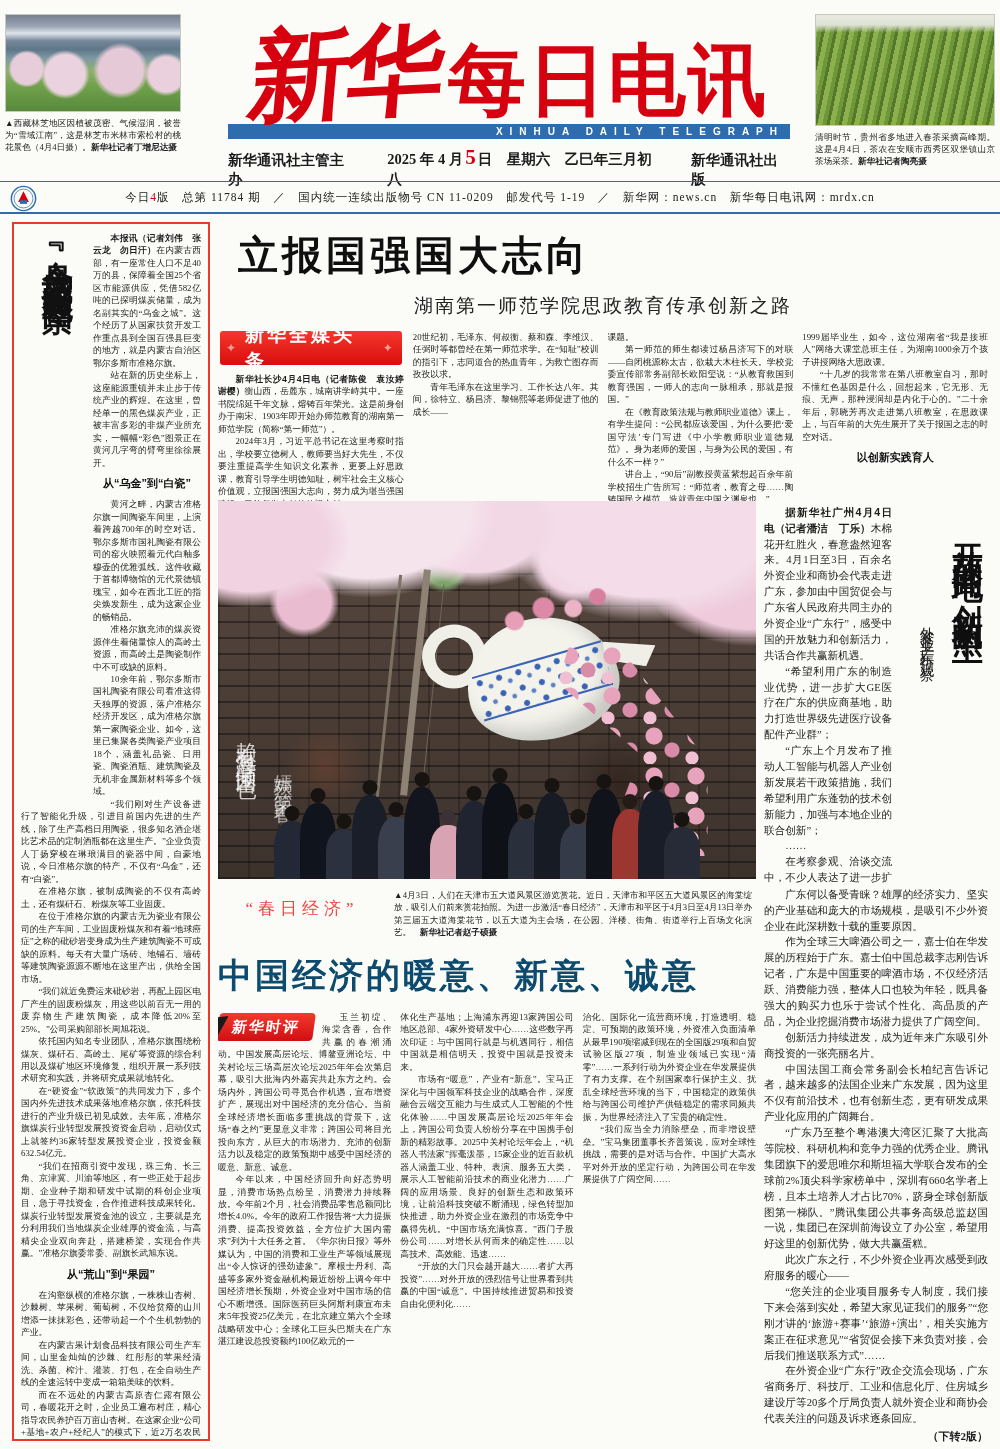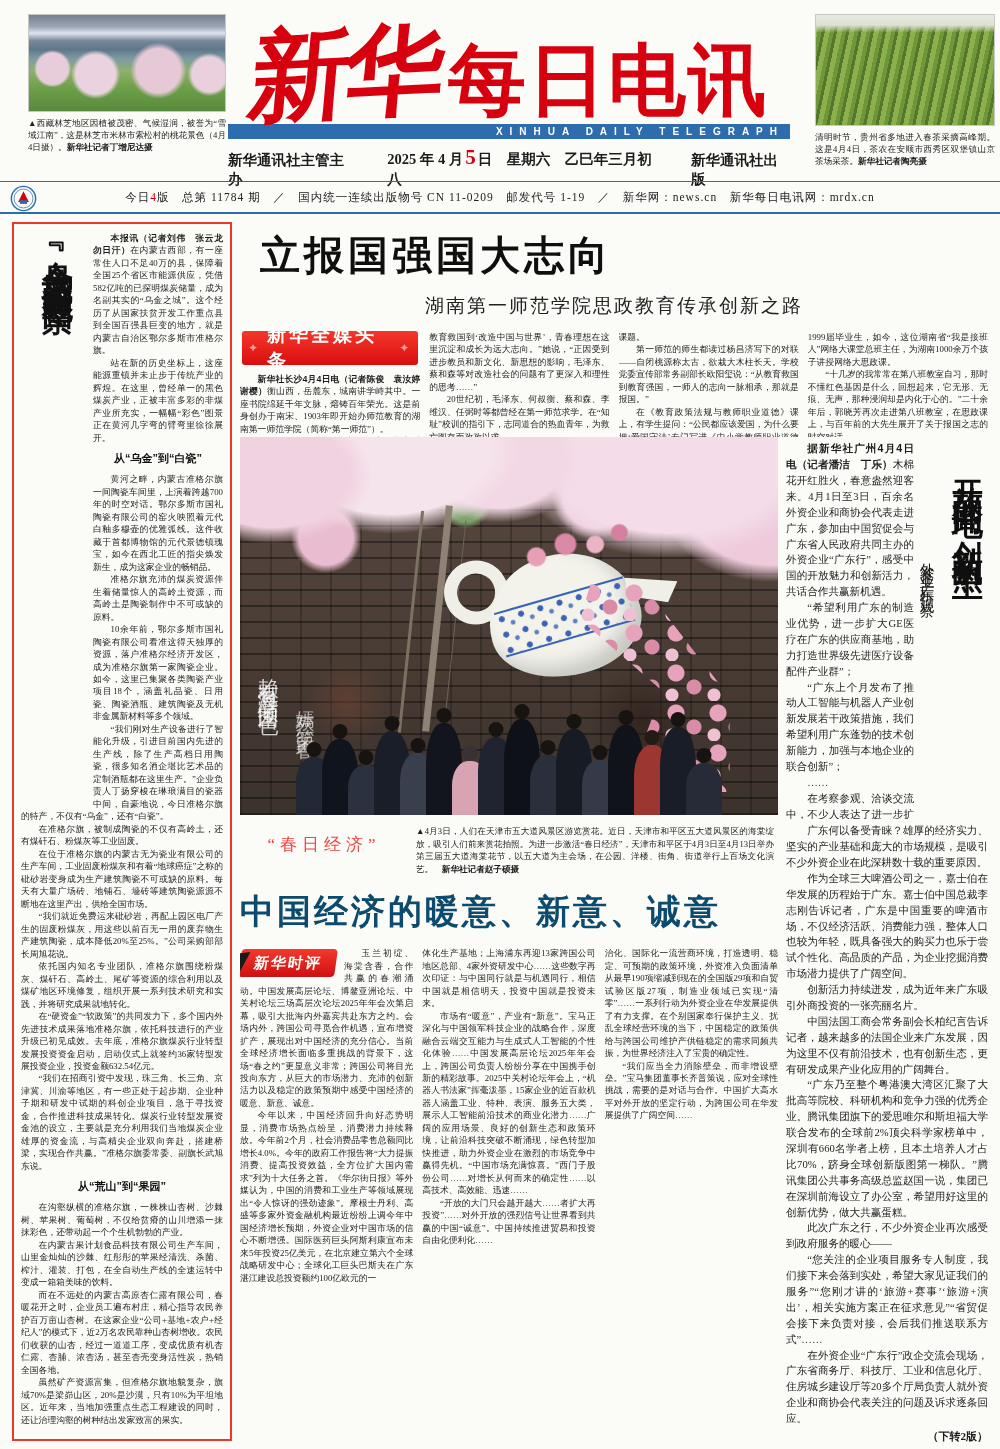--- a/index.html
+++ b/index.html
@@ -6,21 +6,21 @@
   html,body { background:#e9e9e4; }
   body { font-family:"Liberation Serif","DejaVu Serif",serif; }
   .page { position:relative; width:1000px; height:1449px; margin:0 auto; background:#fbfbf8; color:#1c1c1c; overflow:hidden; }
 
   
   .header { position:relative; height:218px; }
   .corner-photo { position:absolute; top:14px; }
   .corner-photo .pic { border:1px solid #c8c8c2; }
   .corner-photo .cap { font-size:8.6px; line-height:1.4; text-align:justify; margin-top:5px; color:#222; }
   .corner-photo .cap b { font-family:"Liberation Sans","DejaVu Sans",sans-serif; }
-  .photo-left { left:28px; width:198px; }
+  .photo-left { left:5px; width:176px; }
   .photo-left .pic { height:98px;
     background:
       radial-gradient(circle 26px at 12% 56%, #e7cdd9 0 60%, transparent 72%),
       radial-gradient(circle 34px at 34% 62%, #ead3df 0 58%, transparent 72%),
       radial-gradient(circle 40px at 66% 58%, #e6c9d7 0 55%, transparent 70%),
       radial-gradient(circle 30px at 92% 62%, #e9d0dc 0 58%, transparent 72%),
       linear-gradient(180deg,#77808f 0%,#9aa5b5 12%,#dfe4ec 19%,#76879a 27%,#5f7789 36%,#7d99a3 45%,#8fb06f 58%,#6fa04a 75%,#588a3c 100%); }
   .photo-right { left:815px; width:180px; }
   .photo-right .pic { height:112px;
     background:
@@ -37,21 +37,21 @@
   .date-mid .big-day { color:#d6000f; font-size:21px; padding:0 2px; }
   .info-row { position:absolute; left:0; top:181px; width:1000px; border-top:1px solid #2e6dad; border-bottom:2px solid #2e6dad; height:33px; display:flex; align-items:center; }
   .info-center { flex:1; text-align:center; font-size:11.5px; letter-spacing:1px; color:#222; }
   .info-center .red { color:#d6000f; }
   .brand-logo { position:absolute; left:10px; top:3px; width:27px; height:27px; }
 
   
   .main { position:absolute; left:12px; top:222px; width:976px; height:1222px; display:flex; gap:8px; }
 
   
-  .lead-box { width:220px; height:1219px; border:2px solid #e8392b; padding:8px 7px; overflow:hidden; }
+  .lead-box { width:198px; height:1219px; border:2px solid #e8392b; padding:8px 7px; overflow:hidden; }
   .v-title { float:left; width:72px; height:566px; writing-mode:vertical-rl; text-orientation:upright;
     font-size:31px; font-weight:bold; line-height:72px; letter-spacing:4px; text-align:justify; color:#111; }
   .lead-box .para, .col .para, .b-col .para, .ra .para { font-size:8.8px; line-height:1.42; text-align:justify; text-indent:2em; color:#1d1d1d; }
   .sub-h { text-align:center; font-weight:bold; font-size:11px; margin:7px 0; font-family:"Liberation Sans","DejaVu Sans",sans-serif; color:#111; }
   .jump { text-align:right; font-weight:bold; font-size:11px; margin-top:2px; }
 
   
   .right-zone { flex:1; display:flex; flex-direction:column; }
   .top-article { height:428px; overflow:hidden; }
   .headline { display:flex; justify-content:space-between; padding:6px 18px 0 20px; font-size:40px; font-weight:bold; letter-spacing:4px; color:#0f0f0f; }
@@ -235,21 +235,20 @@
         <div class="cols">
           <div class="col">
             <div class="badge-media">新华全媒头条</div>
             <p class="para"><b class="byline">新华社长沙4月4日电（记者陈俊　袁汝婷　谢樱）</b><span>衡山西，岳麓东，城南讲学峙其中。一座书院绵延千年文脉，熔铸百年荣光。这是前身创办于南宋、1903年即开始办师范教育的湖南第一师范学院（简称“第一师范”）。</span></p>
             <div>
                 <p class="para">2024年3月，习近平总书记在这里考察时指出，学校要立德树人，教师要当好大先生，不仅要注重提高学生知识文化素养，更要上好思政课，教育引导学生明德知耻，树牢社会主义核心价值观，立报国强国大志向，努力成为堪当强国建设、民族复兴大任的栋梁之材。</p>
               </div>
 
           </div>
           <div class="col cont">
-              <p class="para">教育救国到‘改造中国与世界’，青春理想在这里沉淀和成长为远大志向。”她说，“正因受到进步教员和新文化、新思想的影响，毛泽东、蔡和森等对改造社会的问题有了更深入和理性的思考……”</p>
               <p class="para">20世纪初，毛泽东、何叔衡、蔡和森、李维汉、任弼时等都曾经在第一师范求学。在“知耻”校训的指引下，志同道合的热血青年，为救亡图存而孜孜以求。</p>
               <p class="para">青年毛泽东在这里学习、工作长达八年。其间，徐特立、杨昌济、黎锦熙等老师促进了他的成长——</p>
             </div>
           <div class="col cont">
               <p class="para">课题。</p>
               <p class="para">第一师范的师生都读过杨昌济写下的对联——自闭桃源称太古，欲栽大木柱长天。学校党委宣传部常务副部长欧阳玺说：“从教育救国到教育强国，一师人的志向一脉相承，那就是报国。”</p>
               <p class="para">在《教育政策法规与教师职业道德》课上，有学生提问：“公民都应该爱国，为什么要把‘爱国守法’专门写进《中小学教师职业道德规范》。身为老师的爱国，与身为公民的爱国，有什么不一样？”</p>
               <p class="para">讲台上，“90后”副教授黄蓝紫想起百余年前学校招生广告所写：“师范者，教育之母……陶铸国民之模范，造就青年中国之渊泉也。”</p>
             </div>
           <div class="col">

